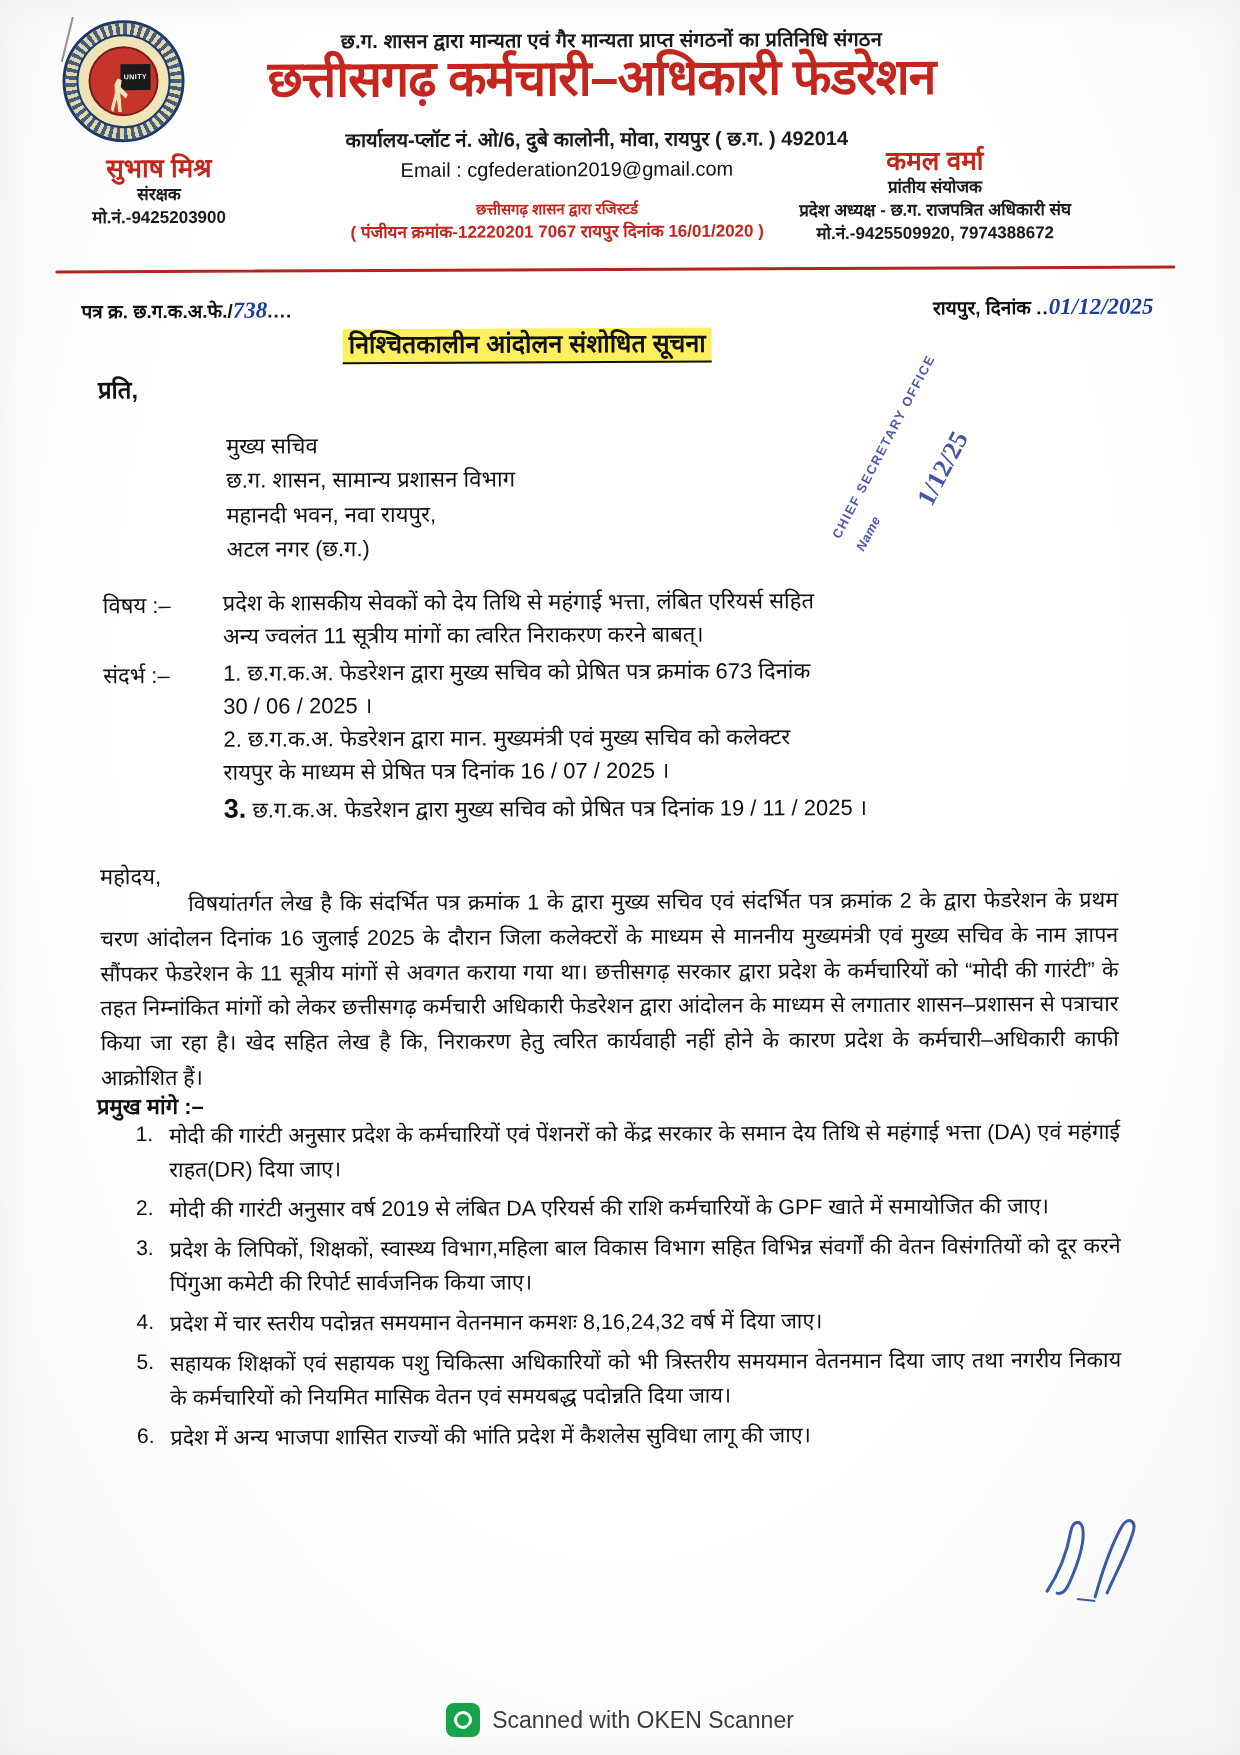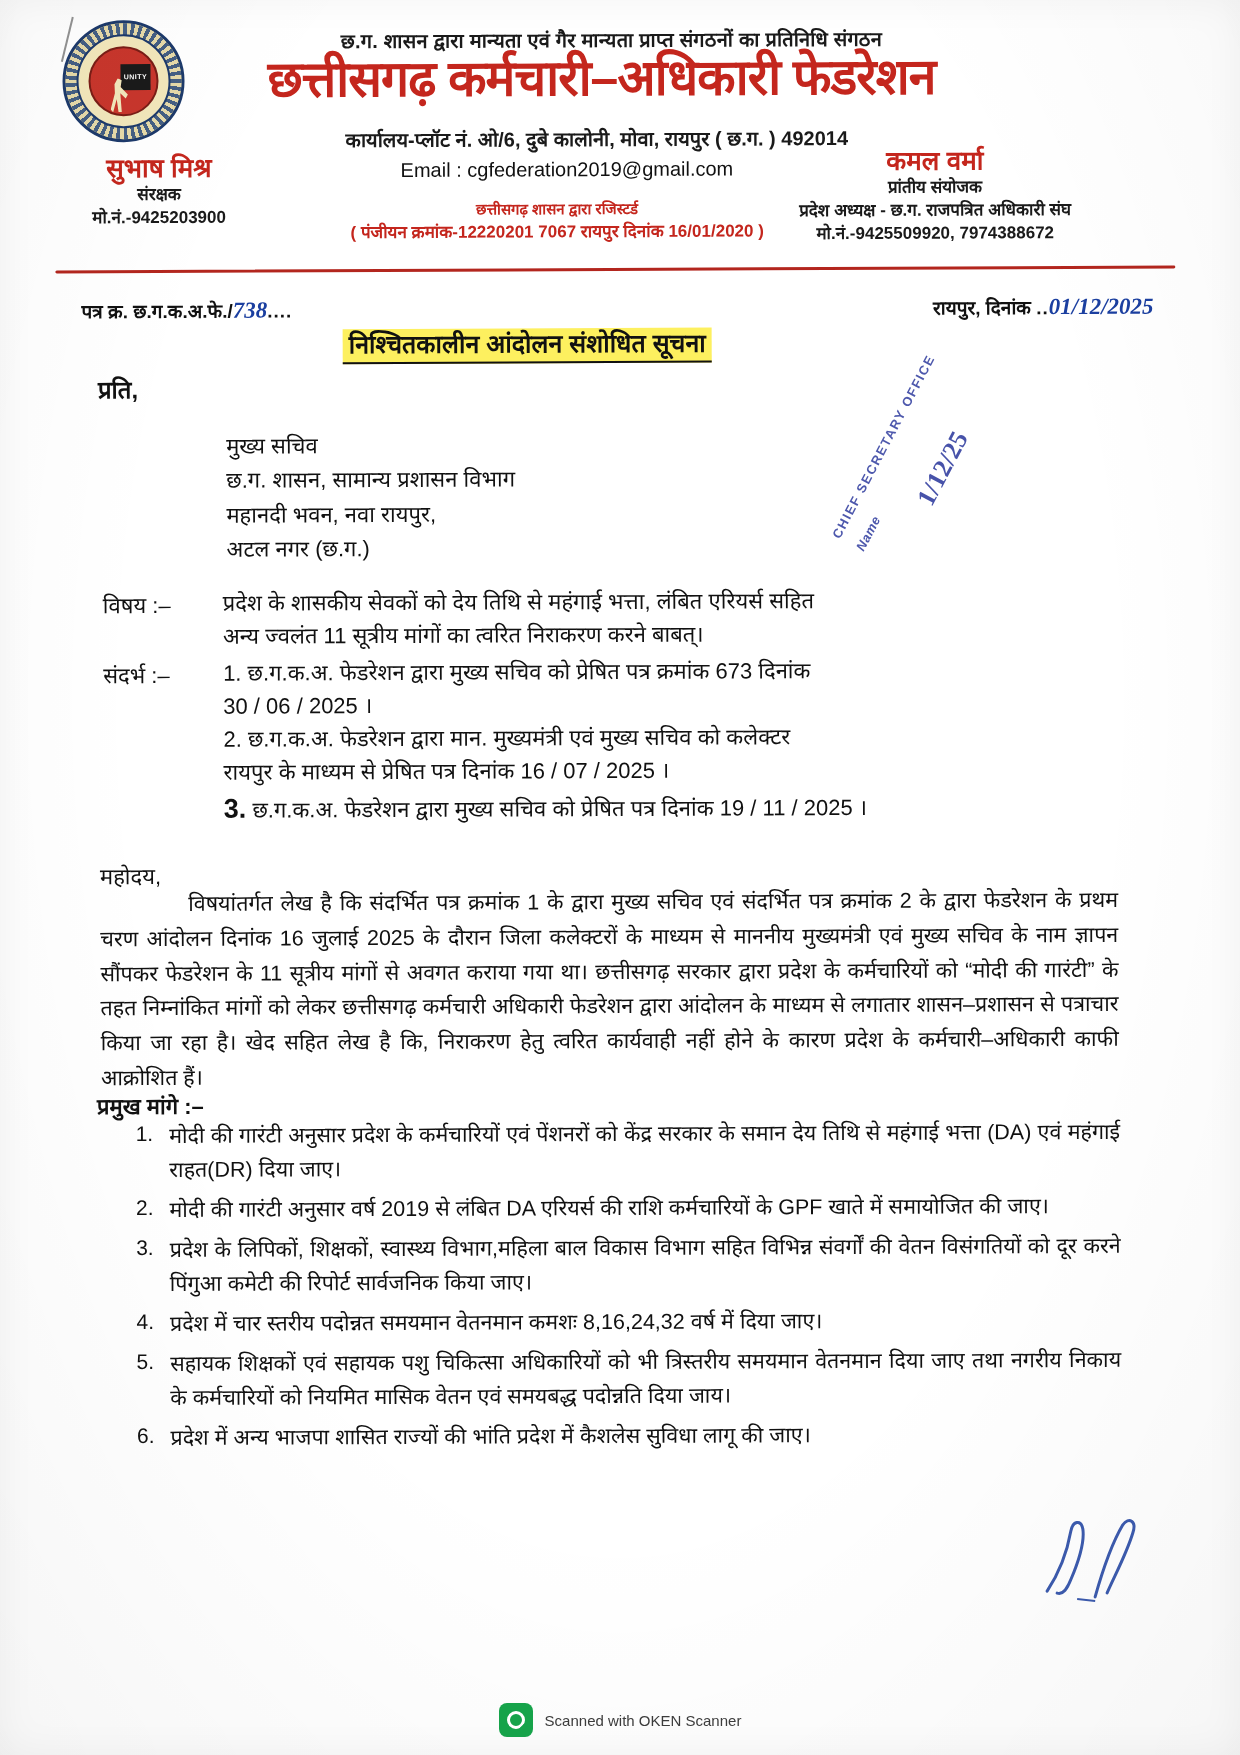--- a/index.html
+++ b/index.html
@@ -393,21 +393,21 @@
   }
   .oken .badge::after {
     content: "";
     position: absolute;
     right: 6px; bottom: 7px;
     width: 9px; height: 4px;
     background: #16a34a;
     transform: rotate(-45deg);
   }
   .oken .txt {
-    font-size: 15px;
+    font-size: 23px;
     color: #3c3c3c;
     font-weight: 400;
   }
 
   .noise {
     position: absolute; inset: 0;
     pointer-events: none;
     background: radial-gradient(ellipse at 50% 40%, rgba(255,255,255,0) 55%, rgba(0,0,0,0.035) 100%);
   }
 </style>

